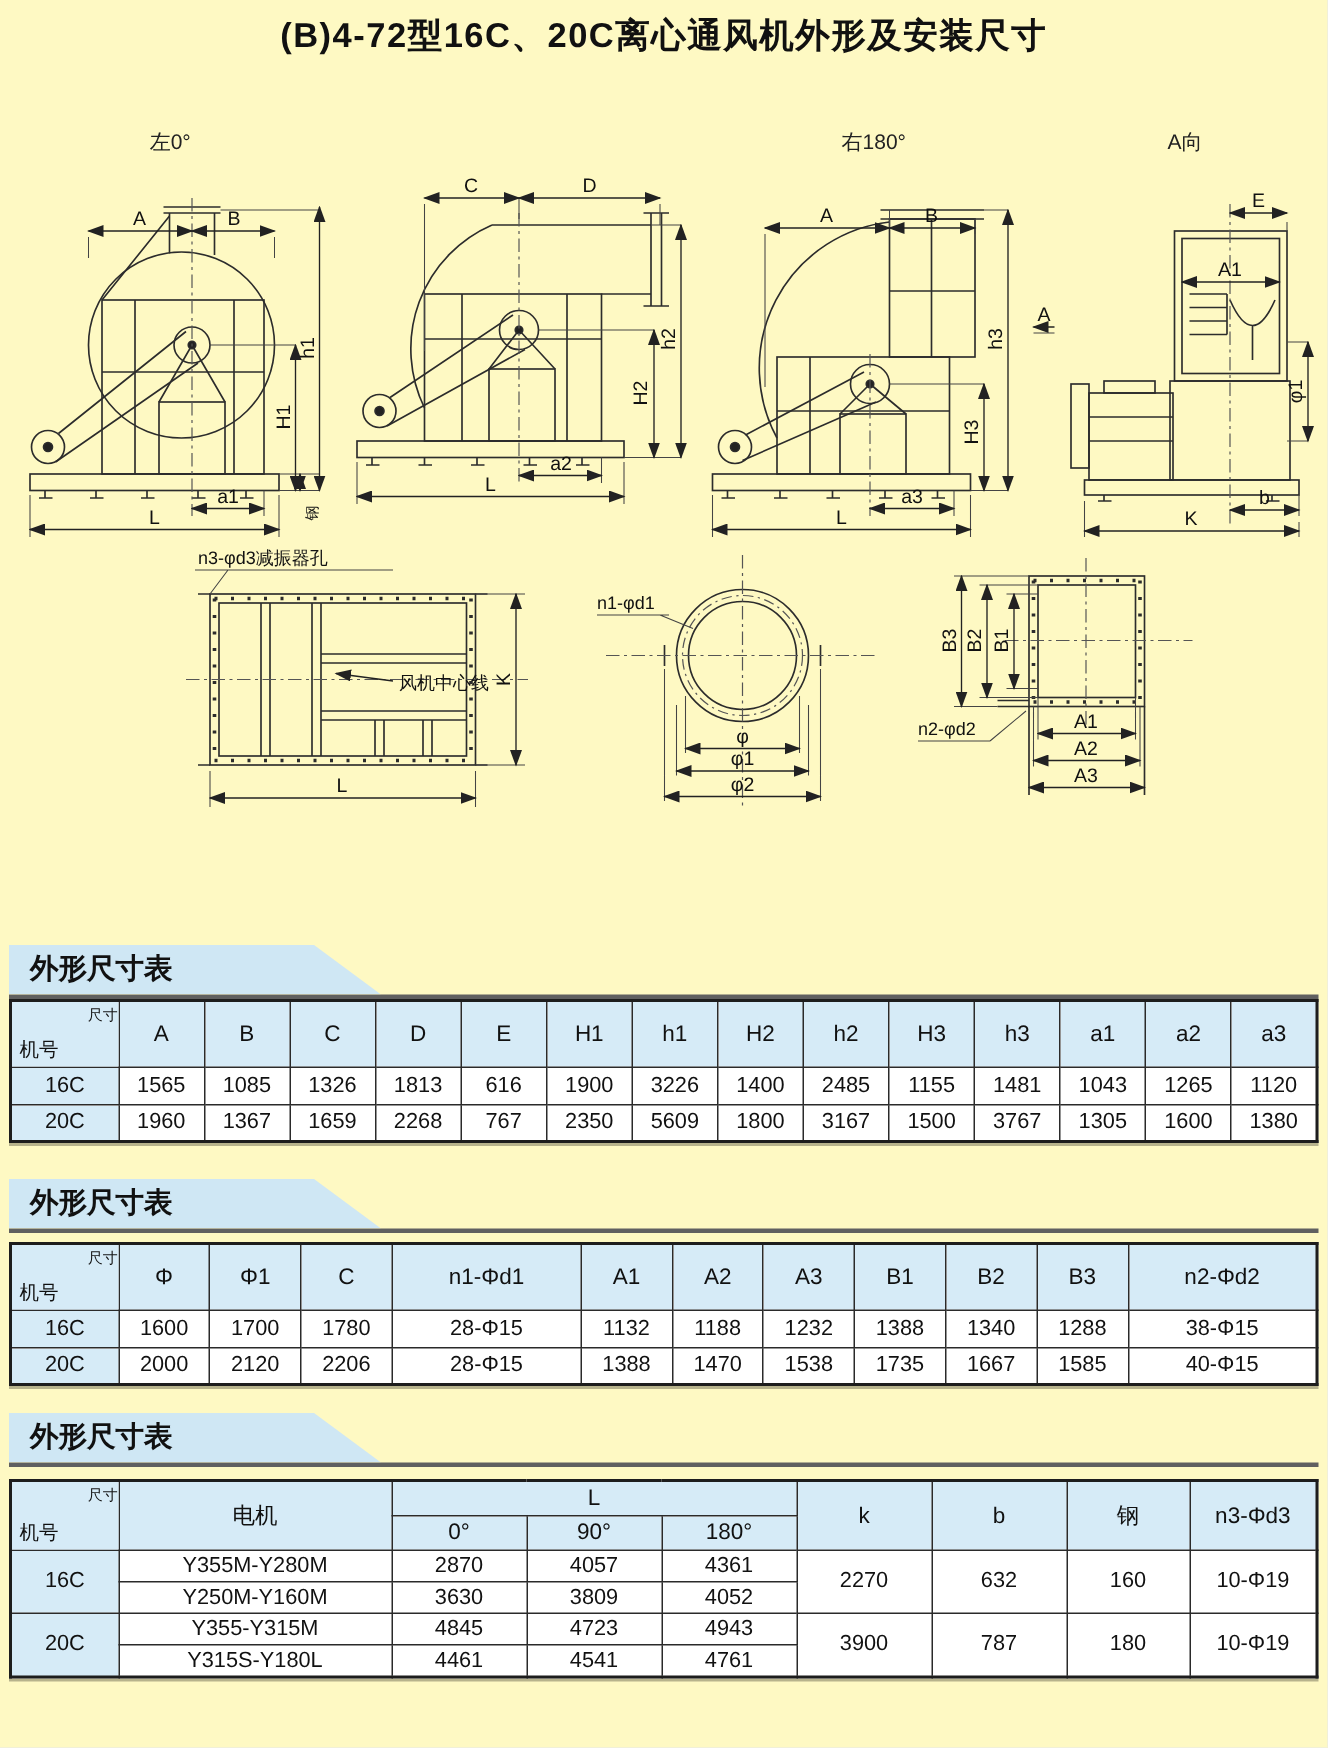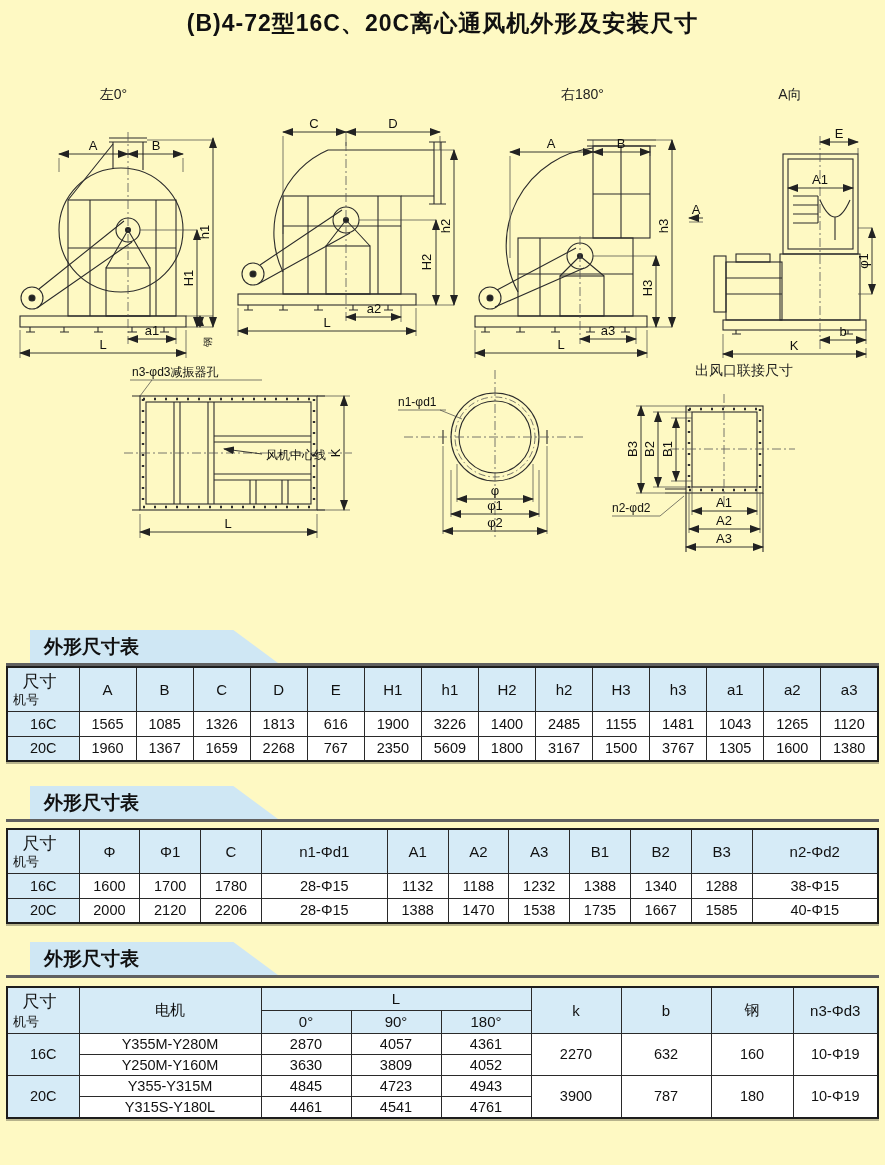--- a/index.html
+++ b/index.html
@@ -16,37 +16,37 @@
   .cl{stroke:#555;stroke-width:0.8;fill:none;stroke-dasharray:9 3 2 3;}
   .bolts{stroke:#2c2c2c;stroke-width:2.4;fill:none;stroke-dasharray:2 9;}
   .dl{stroke:#222;stroke-width:0.9;fill:none;}
   text.dim{font-family:"Liberation Sans","DejaVu Sans",sans-serif;font-size:13px;fill:#111;}
   text.cjk{font-size:12px;}
   text.sm{font-size:10px;}
   
   .section-bar{position:absolute;left:6px;right:6px;border-bottom:3px solid #606060;height:33px;}
   .section-tab{width:248px;height:33px;line-height:33px;padding-left:14px;box-sizing:border-box;
                background:#cfe7f4;font-size:19px;font-weight:bold;
-               clip-path:polygon(0 0,82% 0,100% 100%,0 100%);margin-left:24px;}
+               clip-path:polygon(0 0,82% 0,100% 100%,0 100%);}
   
   table.dims{position:absolute;left:6px;width:873px;border-collapse:collapse;table-layout:fixed;
              border:2px solid #1d1d1d;background:#fff;box-shadow:0 2px 0 rgba(0,0,0,.28);}
   table.dims th,table.dims td{border:1px solid #2a2a2a;text-align:center;vertical-align:middle;
              font-size:14.5px;font-weight:normal;padding:2px 1px;overflow:hidden;}
   table.dims thead th{background:#d6ebf7;font-size:15px;}
   td.model{background:#d6ebf7;}
   .hrow{height:44px;}
   .drow{height:25px;}
   .drow3{height:21px;}
   .hrow3{height:23px;}
   th.corner{position:relative;background:
      linear-gradient(to bottom right, rgba(0,0,0,0) calc(50% - 0.8px), #2a2a2a calc(50% - 0.8px),
                      #2a2a2a calc(50% + 0.8px), rgba(0,0,0,0) calc(50% + 0.8px)) #d6ebf7;
      padding:0;}
-  th.corner .c-top{position:absolute;top:2px;right:22px;font-size:17px;}
+  th.corner .c-top{position:absolute;top:2px;right:0;font-size:10px;}
   th.corner .c-bot{position:absolute;bottom:2px;left:5px;font-size:13px;}
   .note{position:absolute;left:8px;font-size:16px;color:#111;}
 </style>
 </head>
 <body>
 
 <div class="page">
 
   <div class="page-title">(B)4-72型16C、20C离心通风机外形及安装尺寸</div>
 
@@ -270,21 +270,20 @@
         <line x1="47" y1="169" x2="151" y2="169" marker-start="url(#ar6)" marker-end="url(#ar6)"></line>
       </g>
       <text class="dim" x="99" y="133" text-anchor="middle">φ</text>
       <text class="dim" x="99" y="148" text-anchor="middle">φ1</text>
       <text class="dim" x="99" y="165" text-anchor="middle">φ2</text>
       <text class="dim cjk" x="2" y="44" text-anchor="start">n1-φd1</text>
     </svg>
   </div>
 
   <div class="draw-block" style="left:610px;top:362px;width:268px;">
-    <div class="draw-title">出风口联接尺寸</div>
     <svg width="268" height="196" viewBox="0 0 268 196">
       <defs>
           <marker id="ar7" markerWidth="11" markerHeight="8" refX="10" refY="4" orient="auto-start-reverse" markerUnits="userSpaceOnUse">
             <path d="M0 0 L11 4 L0 8 Z" fill="#222"></path>
           </marker>
         </defs>
       <g class="ln">
         <rect x="76" y="22" width="77" height="87"></rect>
         <rect x="82" y="28" width="65" height="75"></rect>
         <path d="M76 109 V168 M153 109 V168 M55 105 H76 M55 109 H76"></path>

